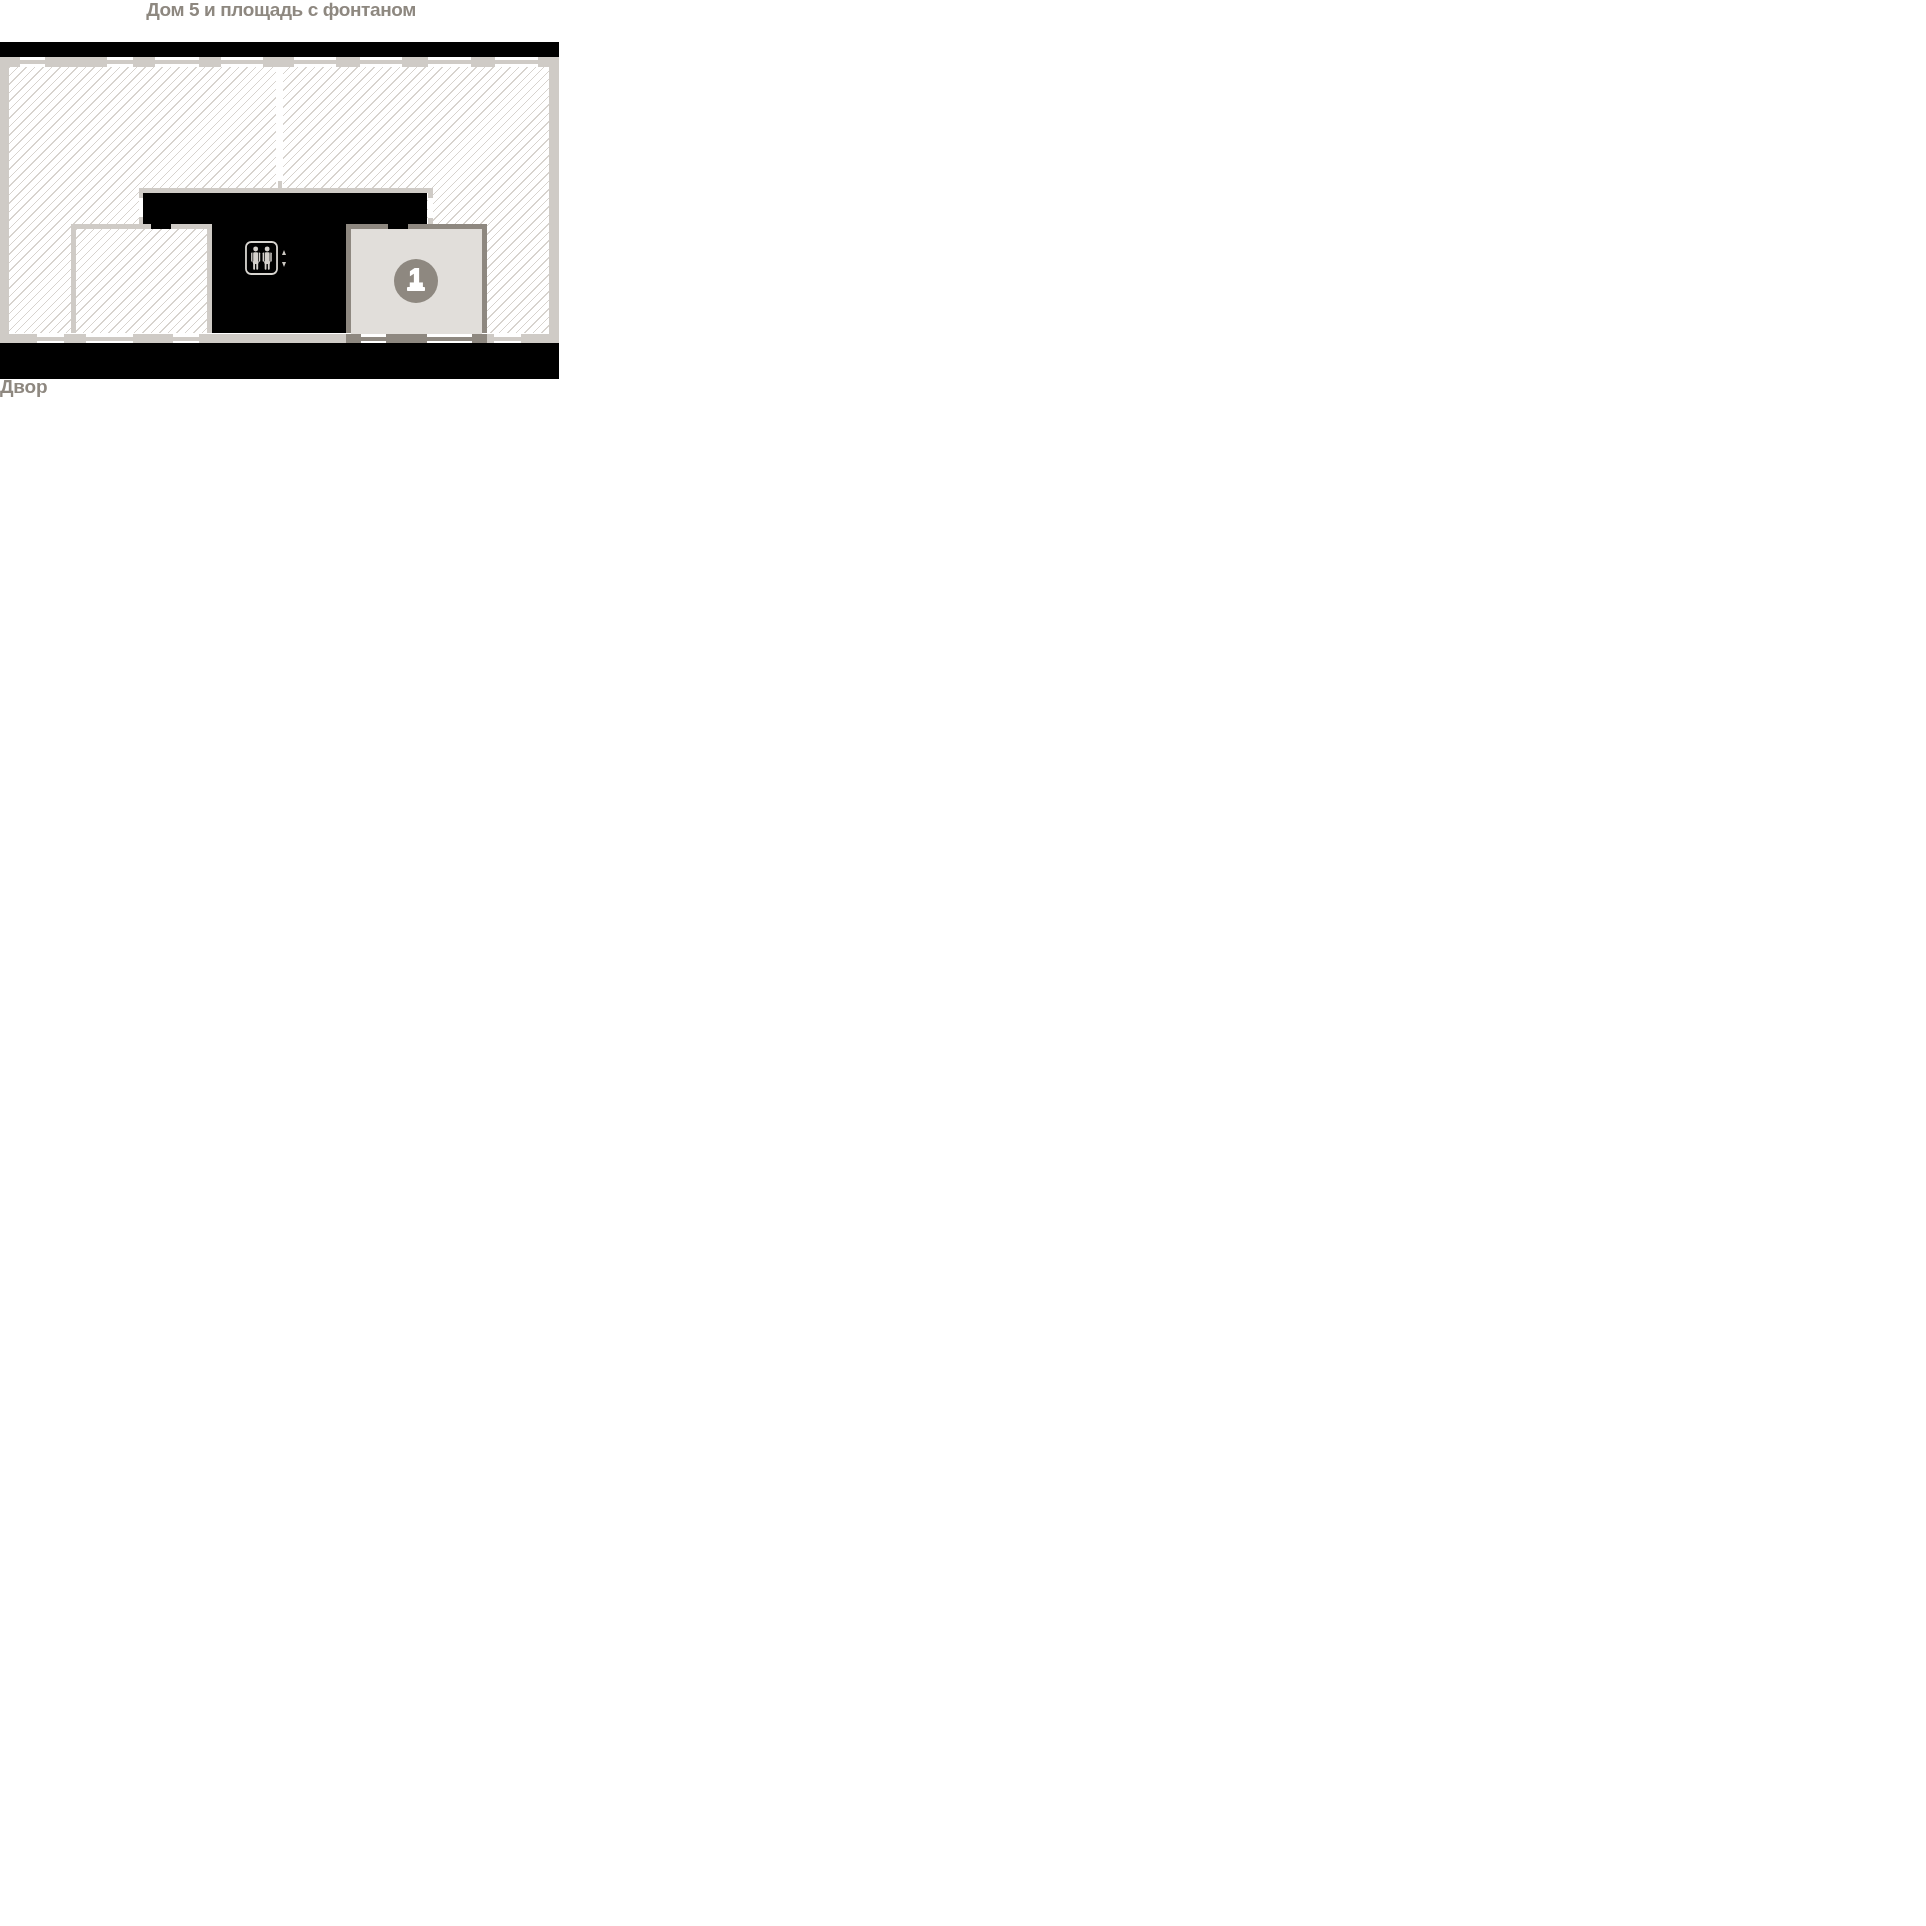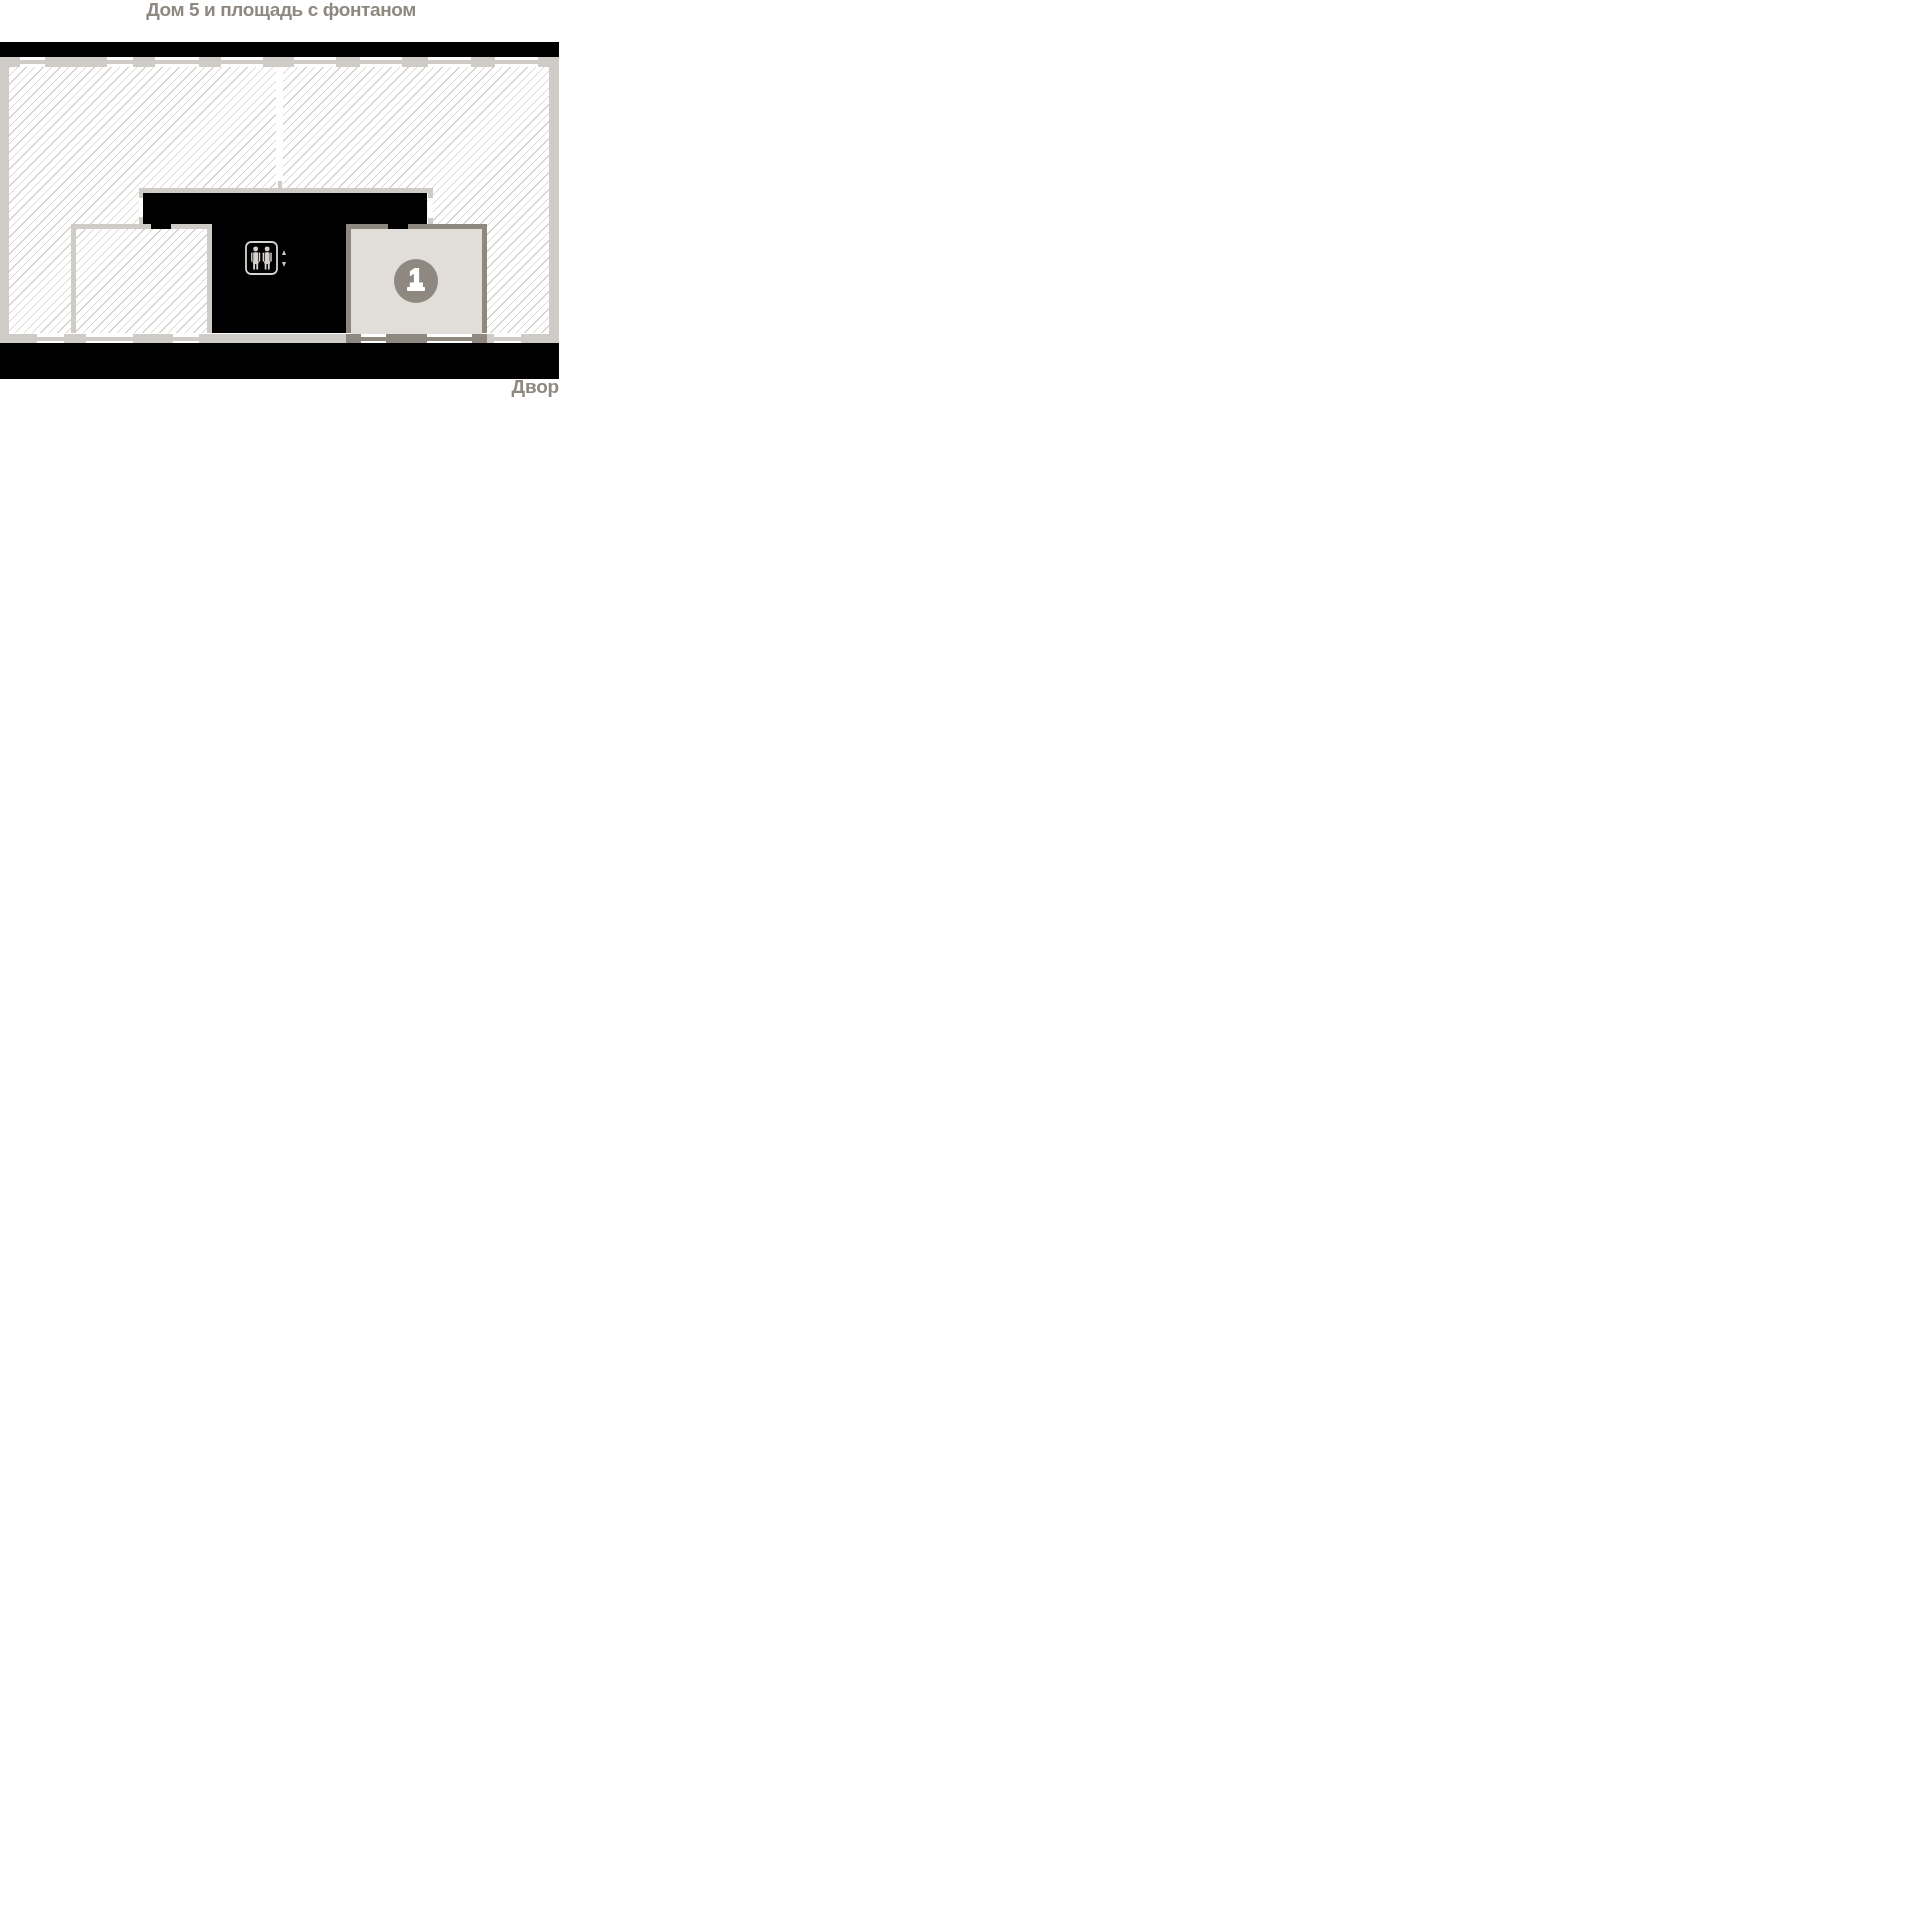--- a/index.html
+++ b/index.html
@@ -16,21 +16,21 @@
     position:relative;width:559px;height:401px;overflow:hidden;
     background:#ffffff;font-family:"Liberation Sans", sans-serif;
   }
   .abs{position:absolute;}
   .title{
     left:0;top:-1.5px;width:562px;text-align:center;
     font-size:19px;font-weight:700;letter-spacing:-0.4px;color:var(--text-gray);
     white-space:nowrap;
   }
   .courtyard{
-    left:0;top:376px;width:559px;text-align:right;
+    left:0;top:376px;width:559px;text-align:left;
     font-size:19px;font-weight:700;letter-spacing:-0.2px;color:var(--text-gray);
     white-space:nowrap;
   }
   .band{left:0;width:559px;background:var(--black);}
   .wall{background:var(--wall);}
   .wall-dark{background:var(--wall-dark);}
   .blk{background:var(--black);}
   .white{background:#ffffff;}
   .hatch{
     background-color:#ffffff;

